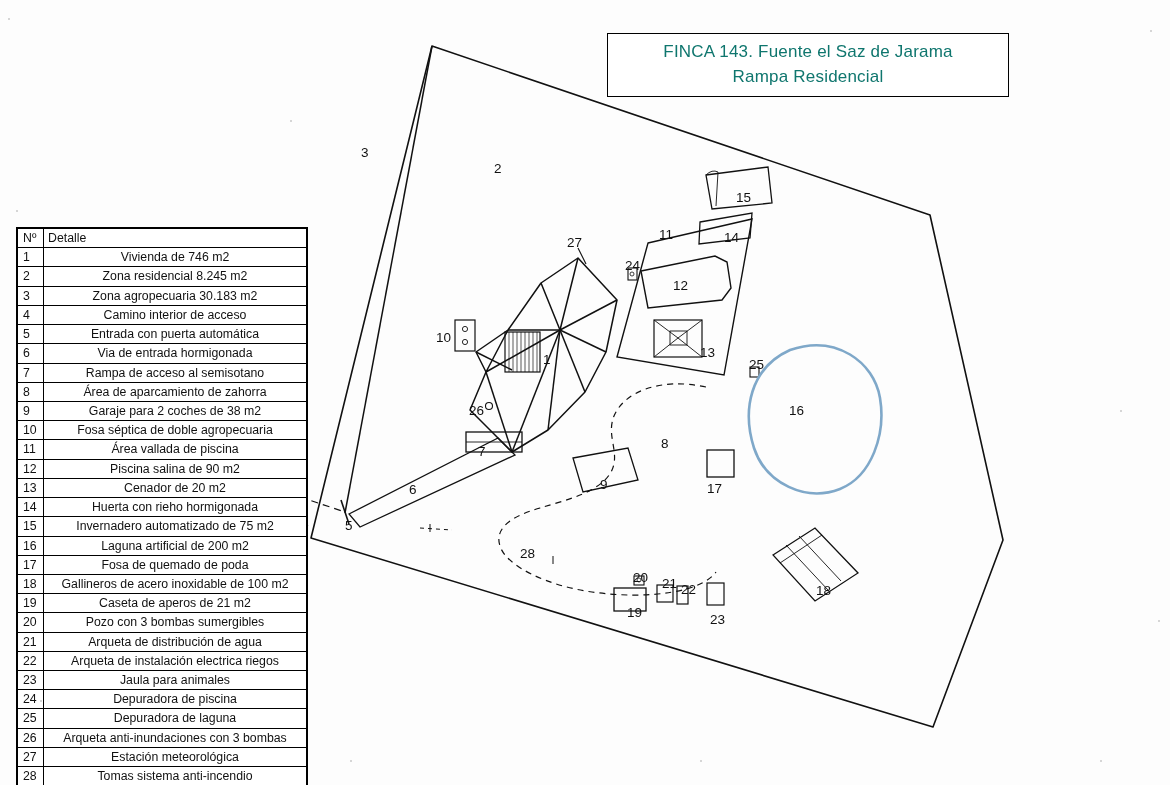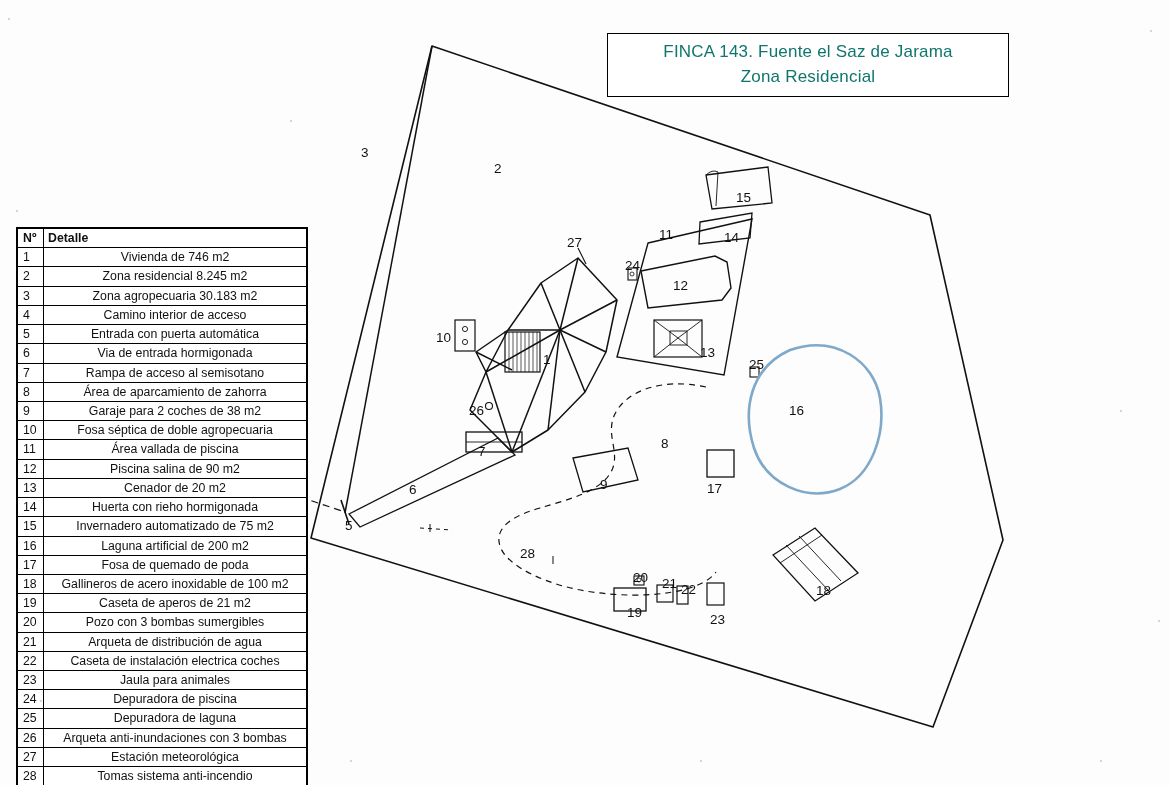--- a/index.html
+++ b/index.html
@@ -64,21 +64,21 @@
     line-height: 1.32;
     height: 19px;
     box-sizing: border-box;
   }
   #legend th.num, #legend td.num {
     width: 26px;
     text-align: left;
     padding-left: 5px;
   }
   #legend th {
-    font-weight: bold;
+    font-weight: normal;
     text-align: center;
   }
   #legend th.det { text-align: left; }
   #legend td.det { text-align: center; }
   
   #drawing {
     position: absolute;
     left: 0; top: 0;
     width: 1170px;
     height: 785px;
@@ -285,21 +285,21 @@
       <div class="lbl" style="left: 633px; top: 570px;">20</div>
       <div class="lbl" style="left: 662px; top: 576px;">21</div>
       <div class="lbl" style="left: 681px; top: 582px;">22</div>
       <div class="lbl" style="left: 816px; top: 583px;">18</div>
       <div class="lbl" style="left: 627px; top: 605px;">19</div>
       <div class="lbl" style="left: 710px; top: 612px;">23</div>
     </div>
 
   <div id="title-box">
     <div class="line">FINCA 143. Fuente el Saz de Jarama</div>
-    <div class="line">Zona Residencial</div>
+    <div class="line">Rampa Residencial</div>
   </div>
 
   <div id="legend">
     <table>
       <thead>
         <tr>
           <th class="num">Nº</th>
           <th class="det">Detalle</th>
         </tr>
       </thead>
@@ -383,21 +383,21 @@
           <tr>
             <td class="num">20</td>
             <td class="det">Pozo con 3 bombas sumergibles</td>
           </tr>
           <tr>
             <td class="num">21</td>
             <td class="det">Arqueta de distribución de agua</td>
           </tr>
           <tr>
             <td class="num">22</td>
-            <td class="det">Caseta de instalación electrica coches</td>
+            <td class="det">Arqueta de instalación electrica riegos</td>
           </tr>
           <tr>
             <td class="num">23</td>
             <td class="det">Jaula para animales</td>
           </tr>
           <tr>
             <td class="num">24</td>
             <td class="det">Depuradora de piscina</td>
           </tr>
           <tr>

